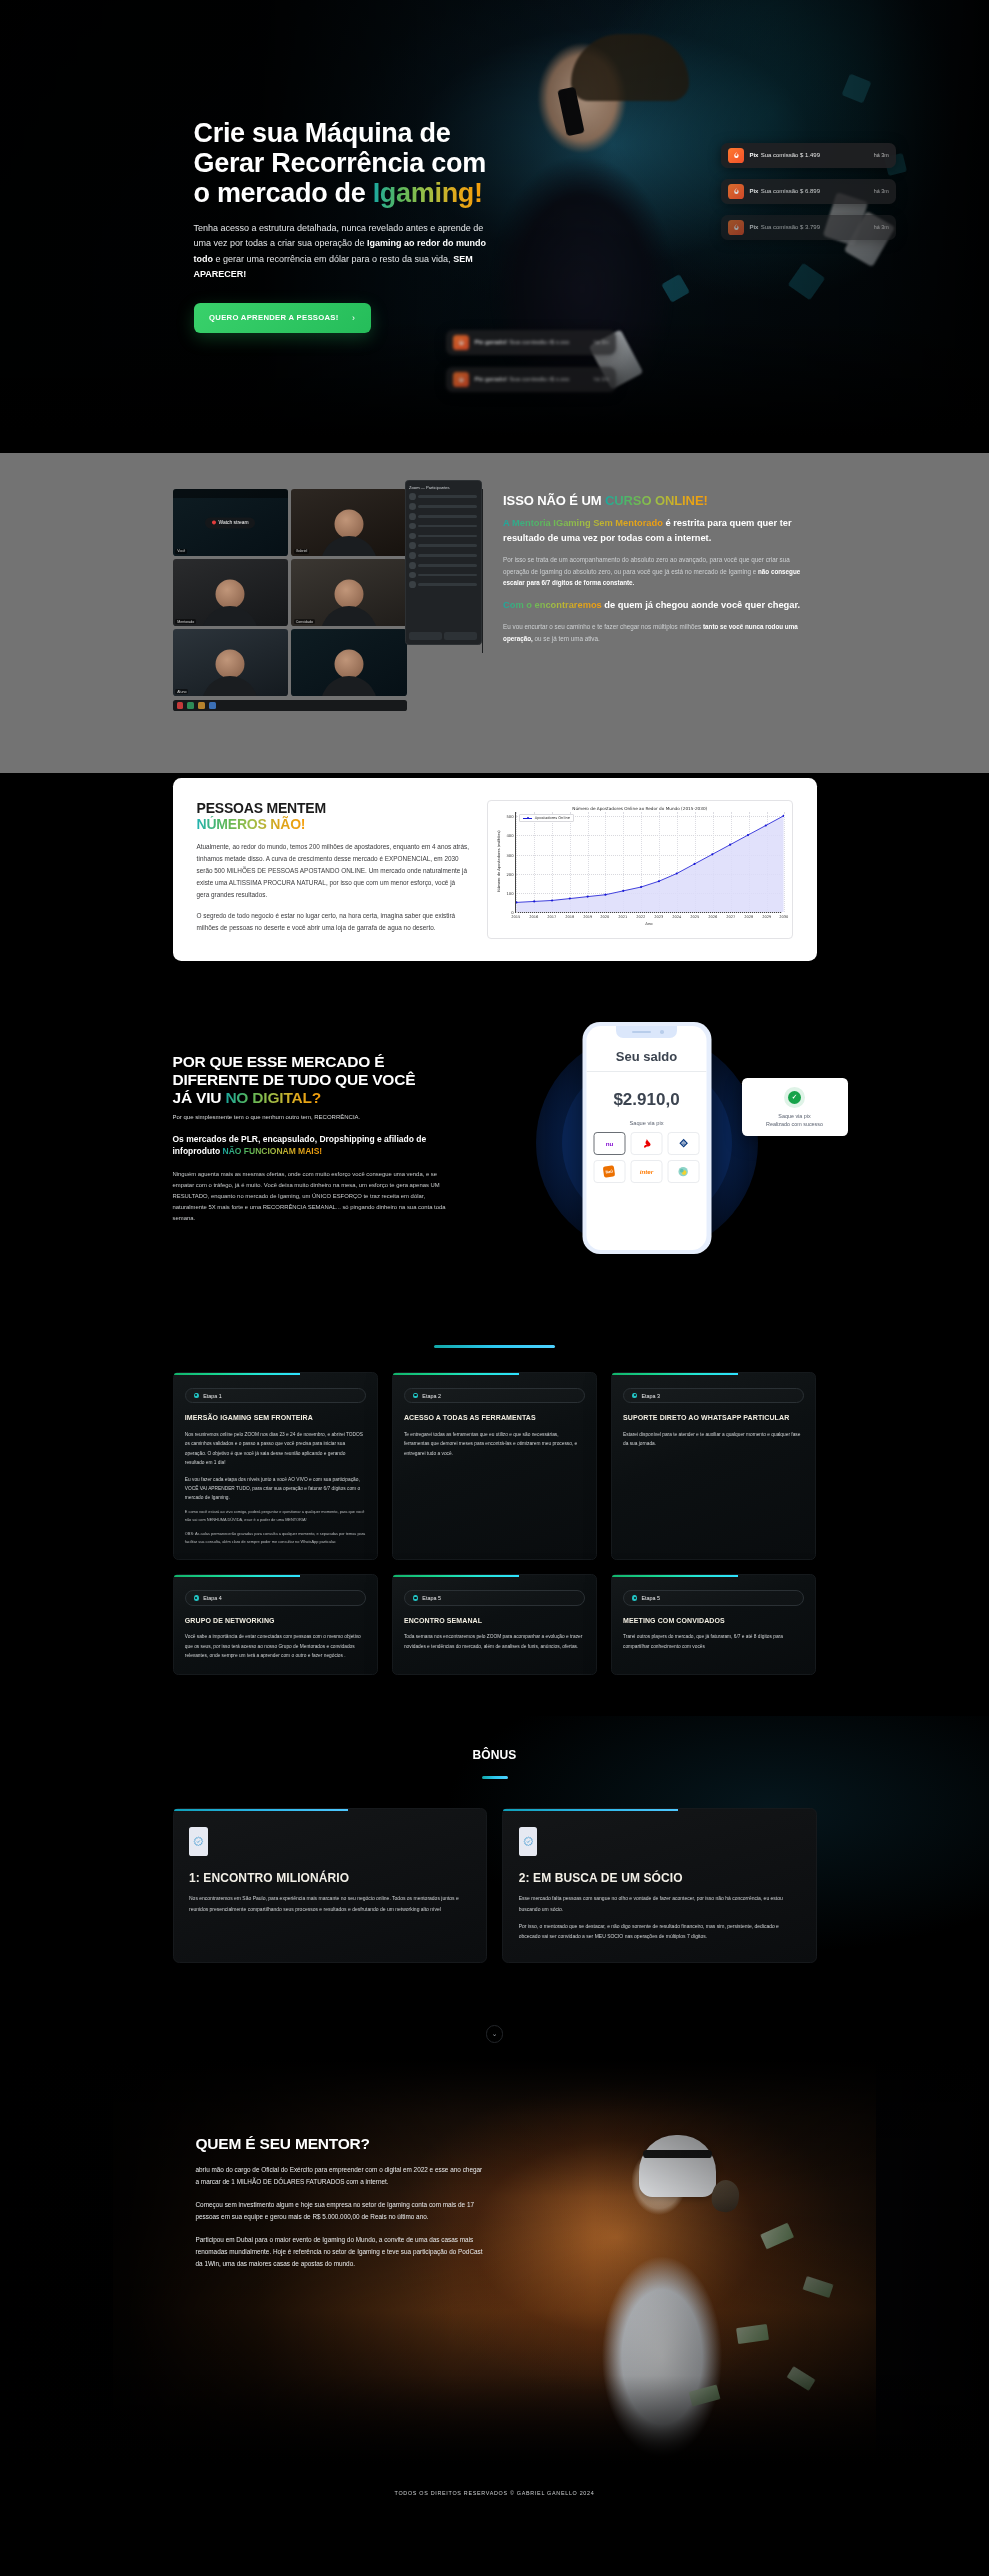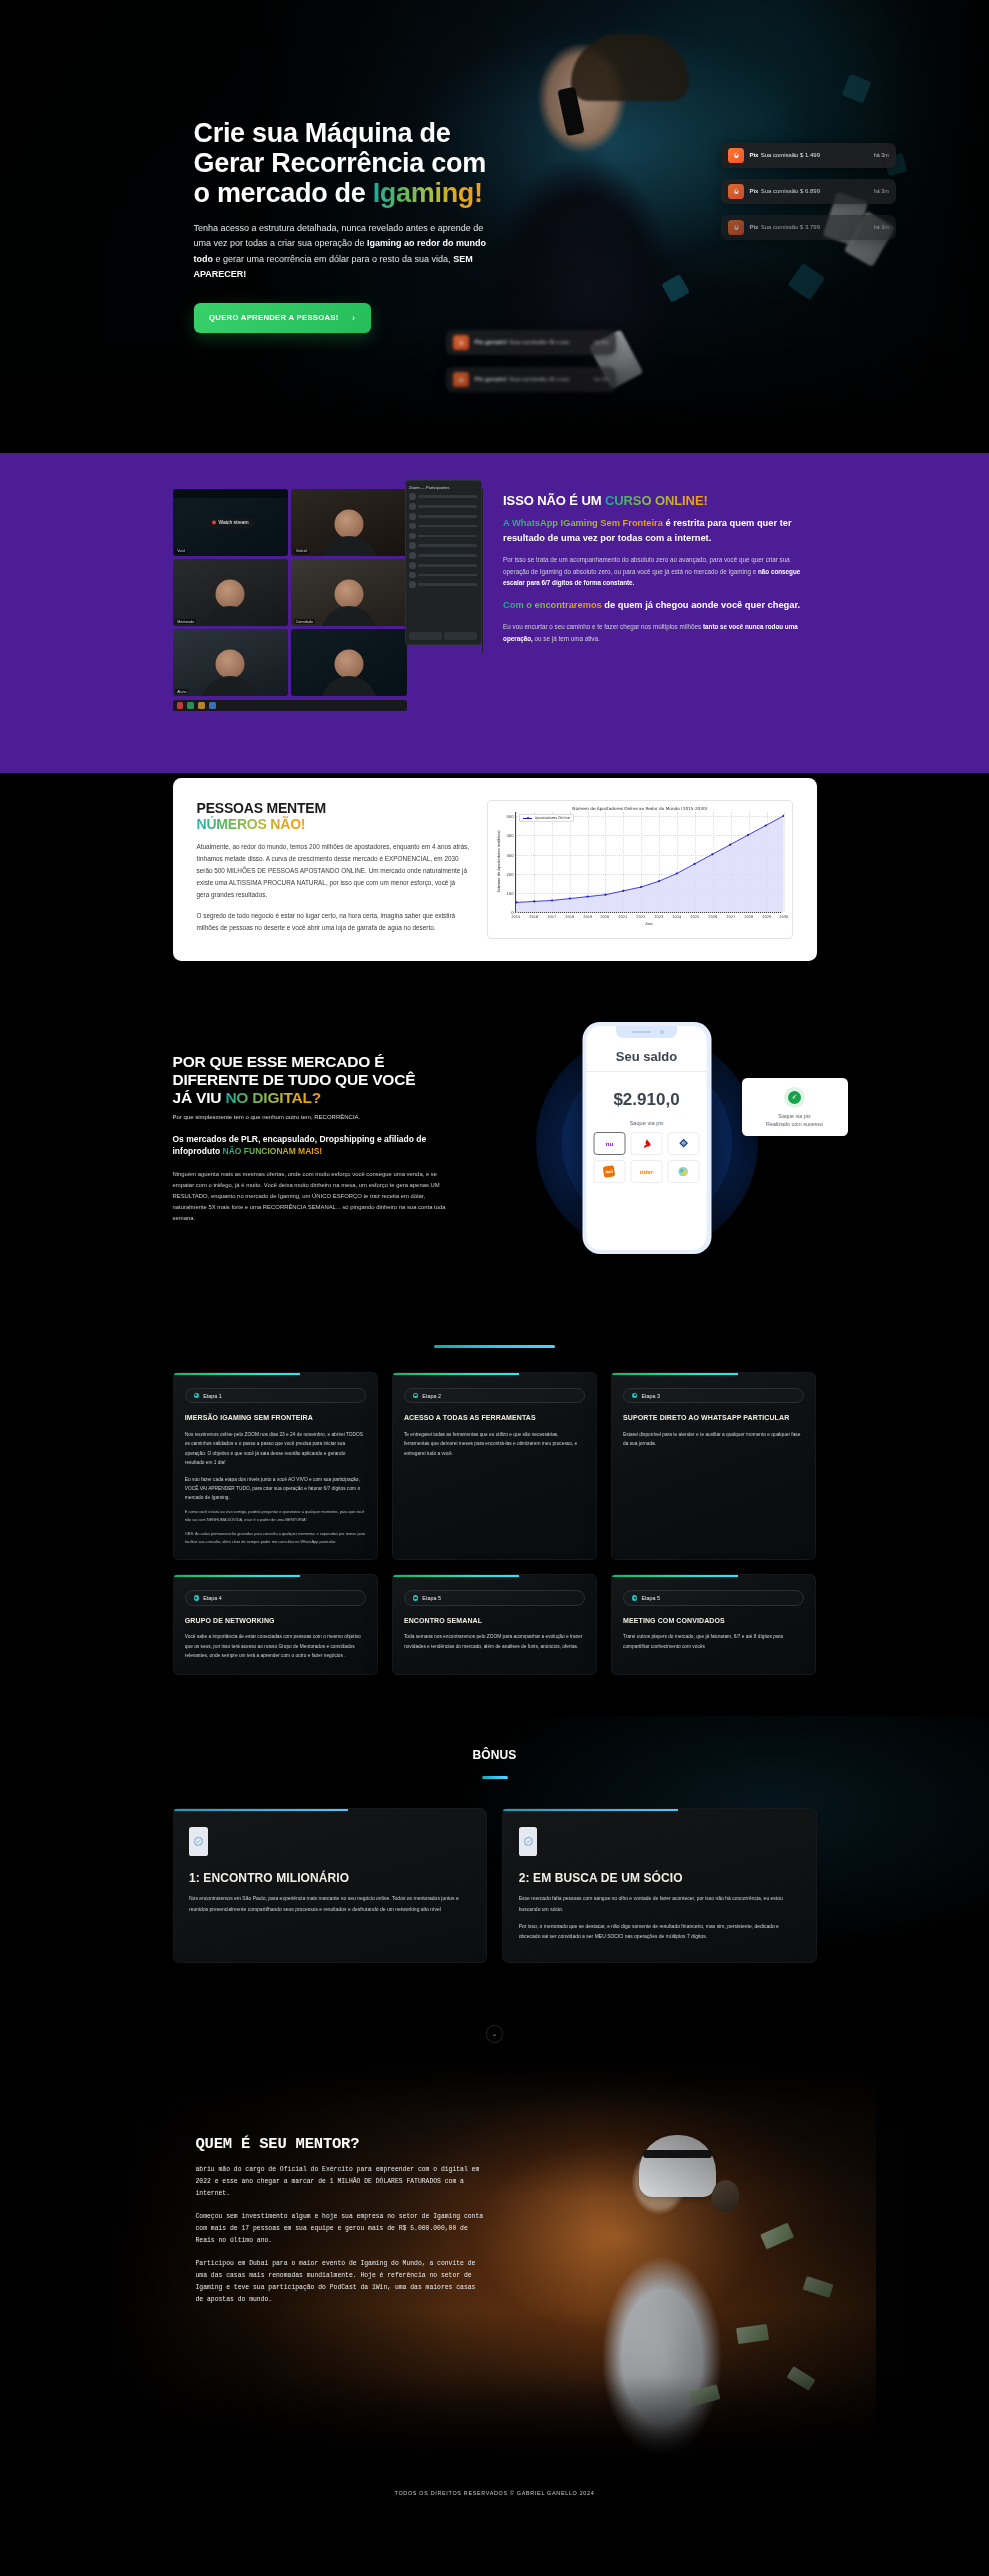--- a/index.html
+++ b/index.html
@@ -54,21 +54,21 @@
   .notif .t1{font-size:6px;font-weight:700;color:#fff;line-height:1.25;}
   .notif .t2{font-size:6px;color:#e6e6e6;line-height:1.3;}
   .notif .age{font-size:5.4px;color:#b9b9b9;flex:0 0 auto;margin-left:9.3px;}
   .n1{left:721px;top:143px;width:175px;}
   .n2{left:721px;top:179px;width:175px;opacity:.85;}
   .n3{left:721px;top:215px;width:175px;opacity:.6;}
   .n4{left:446px;top:330px;width:170px;filter:blur(1.6px);opacity:.8;}
   .n5{left:446px;top:367px;width:170px;filter:blur(1.6px);opacity:.7;}
 
   
-  .sec-online{position:relative;width:989px;padding:36px 0 62px;background:#4c1d95;}
+  .sec-online{position:relative;width:989px;padding:36px 0 62px;background:#737373;}
   .online-wrap{width:644px;margin:0 auto;display:flex;gap:0;align-items:flex-start;}
   .zoomui{width:309px;flex:0 0 309px;position:relative;}
   .zoom-grid{display:grid;grid-template-columns:1fr 1fr;gap:3.1px;width:234px;}
   .tile{position:relative;height:67px;border-radius:3.1px;overflow:hidden;background:#1c1f22;}
   .tile.a{background:linear-gradient(150deg,#0e1c22,#061016);}
   .tile.b{background:linear-gradient(160deg,#2d2722,#17120e);}
   .tile.c{background:linear-gradient(160deg,#2a2b2d,#151719);}
   .tile.d{background:linear-gradient(160deg,#3b3732,#201d1a);}
   .tile.e{background:linear-gradient(160deg,#2c343b,#141a1f);}
   .tile .head{position:absolute;left:0;right:0;top:0;height:8.8px;background:rgba(0,0,0,.45);}
@@ -193,21 +193,21 @@
   .mentor-fade{position:absolute;inset:0;background:linear-gradient(90deg,#000 0%,rgba(0,0,0,.96) 13%,rgba(0,0,0,.75) 26%,rgba(0,0,0,.12) 46%,rgba(0,0,0,0) 60%,rgba(0,0,0,.6) 86%,#000 100%);}
   .mentor-fade2{position:absolute;inset:0;background:linear-gradient(180deg,#000 0%,rgba(0,0,0,.35) 14%,rgba(0,0,0,0) 34%,rgba(0,0,0,.25) 78%,#000 100%);}
   .falcon-man{position:absolute;left:562px;top:77px;width:201px;height:330px;
     background:
       radial-gradient(ellipse 37px 44px at 97px 47px, #e2c4a6 0%, #b48e6d 60%, rgba(90,60,40,0) 75%),
       radial-gradient(ellipse 77px 129px at 100px 222px, #f4f6f8 0%, #d9dde2 52%, rgba(180,185,190,0) 78%);}
   .kefiya{position:absolute;left:639px;top:77px;width:77px;height:62px;border-radius:37px 37px 13.4px 13.4px;background:#f0f2f5;box-shadow:0 1.5px 7.2px rgba(0,0,0,.35);}
   .kband{position:absolute;left:643px;top:92px;width:69px;height:7.7px;border-radius:3.6px;background:#1b1b1b;}
   .bird{position:absolute;left:712px;top:122px;width:27px;height:32px;border-radius:50% 50% 42% 42%;background:linear-gradient(160deg,#6b5a46,#3b3024);transform:rotate(8deg);}
   .money{position:absolute;border-radius:1.5px;background:linear-gradient(135deg,#cfe3c4,#8fbf86);filter:blur(0.3px);opacity:.92;}
-  .mentor-inner{position:relative;z-index:5;width:644px;margin:0 auto;padding:77px 0 0 23px;font-family:Liberation Mono, monospace;}
+  .mentor-inner{position:relative;z-index:5;width:644px;margin:0 auto;padding:77px 0 0 23px;}
   .mentor-inner h2{font-size:15.5px;font-weight:800;letter-spacing:-0.2px;}
   .mentor-inner p{margin-top:11.3px;max-width:289px;font-size:6.4px;line-height:1.85;color:#e9ebec;}
 
   .footer{background:#000;padding:23px 0 31px;text-align:center;}
   .footer span{font-size:5.4px;letter-spacing:0.7px;color:#c9ccce;}
 </style>
 </head>
 <body>
 
 <section class="hero">
@@ -399,21 +399,21 @@
             <b></b>
           </div>
       </div>
     </div>
 
     <div class="online-text">
       <h2>
         <span>ISSO NÃO É UM </span><span class="grad-ig">CURSO ONLINE!</span>
       </h2>
       <div class="lead">
-        <span class="grad-ig">A WhatsApp IGaming Sem Fronteira</span><span> é restrita para quem quer ter resultado de uma vez por todas com a internet.</span>
+        <span class="grad-ig">A Mentoria IGaming Sem Mentorado</span><span> é restrita para quem quer ter resultado de uma vez por todas com a internet.</span>
       </div>
       <p class="body-sm">
         <span>Por isso se trata de um acompanhamento do absoluto zero ao avançado, para você que quer criar sua operação de Igaming do absoluto zero, ou para você que já está no mercado de Igaming e </span><b>não consegue escalar para 6/7 dígitos de forma constante.</b>
       </p>
       <div class="lead">
         <span class="grad-ig">Com o encontraremos</span><span> de quem já chegou aonde você quer chegar.</span>
       </div>
       <p class="body-sm">
         <span>Eu vou encurtar o seu caminho e te fazer chegar nos múltiplos milhões </span><b>tanto se você nunca rodou uma operação,</b><span> ou se já tem uma ativa.</span>
       </p>

